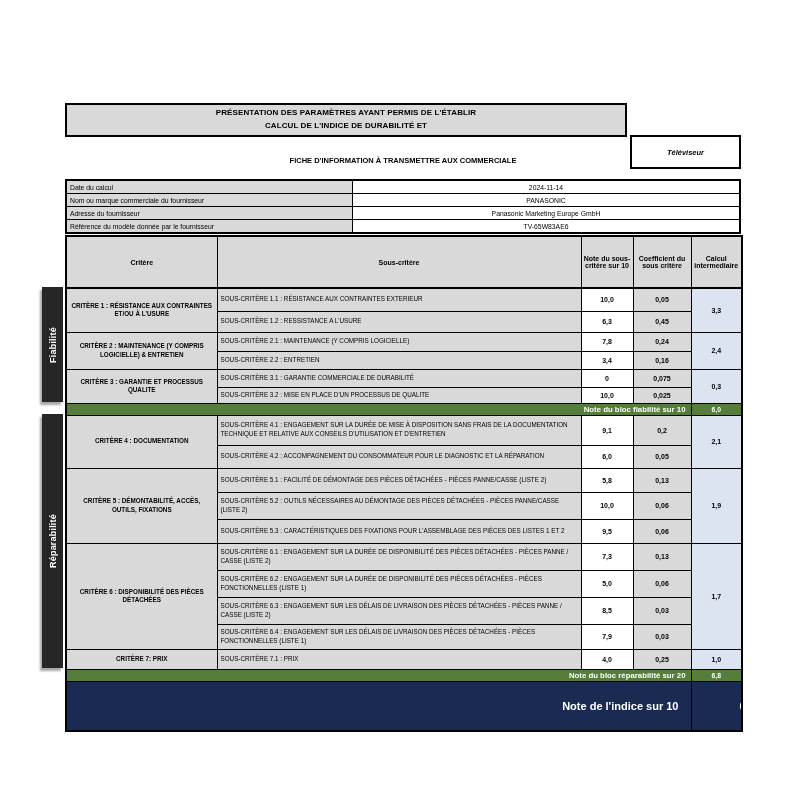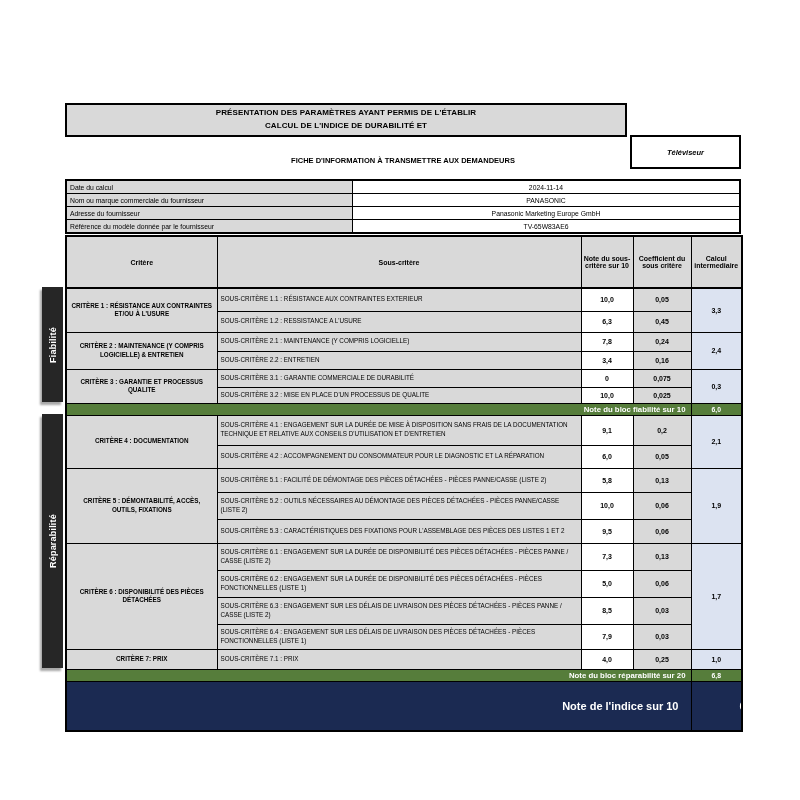--- a/index.html
+++ b/index.html
@@ -74,21 +74,21 @@
 </head>
 <body>
 
 <div class="abs title-box">
   <div>PRÉSENTATION DES PARAMÈTRES AYANT PERMIS DE L'ÉTABLIR</div>
   <div>CALCUL DE L'INDICE DE DURABILITÉ ET</div>
 </div>
 <div class="abs tv-box">
   <span>Téléviseur</span>
 </div>
-<div class="abs subtitle">FICHE D'INFORMATION À TRANSMETTRE AUX DEMANDEURS</div>
+<div class="abs subtitle">FICHE D'INFORMATION À TRANSMETTRE AUX COMMERCIALE</div>
 
 <div class="abs info-tbl">
   <table>
     <tbody>
       <tr>
         <td class="lbl">Date du calcul</td>
         <td class="val">2024-11-14</td>
       </tr>
       <tr>
         <td class="lbl">Nom ou marque commerciale du fournisseur</td>

